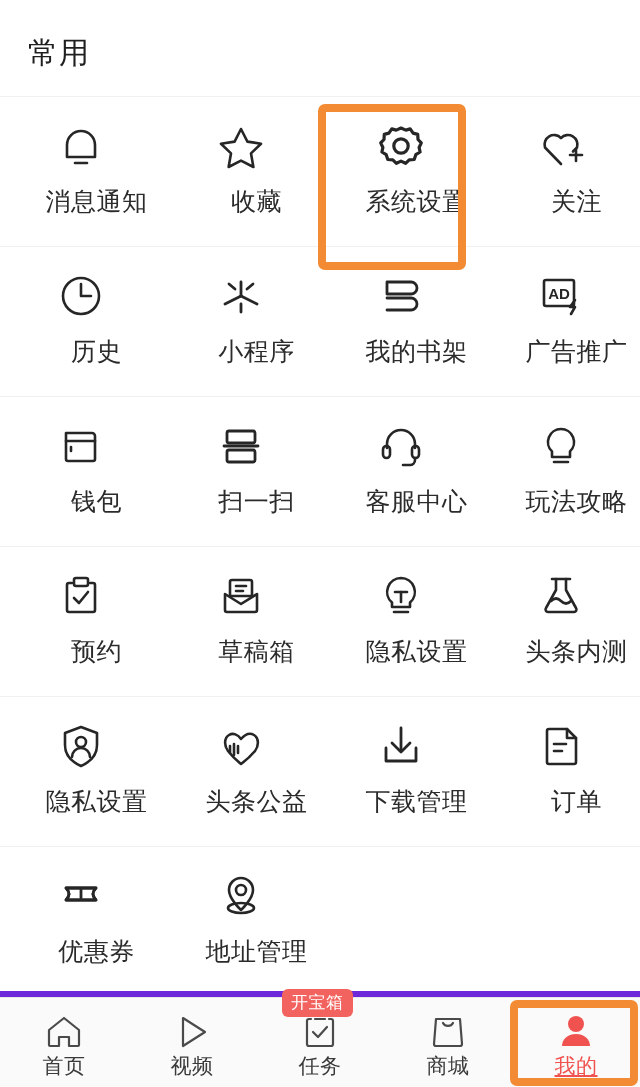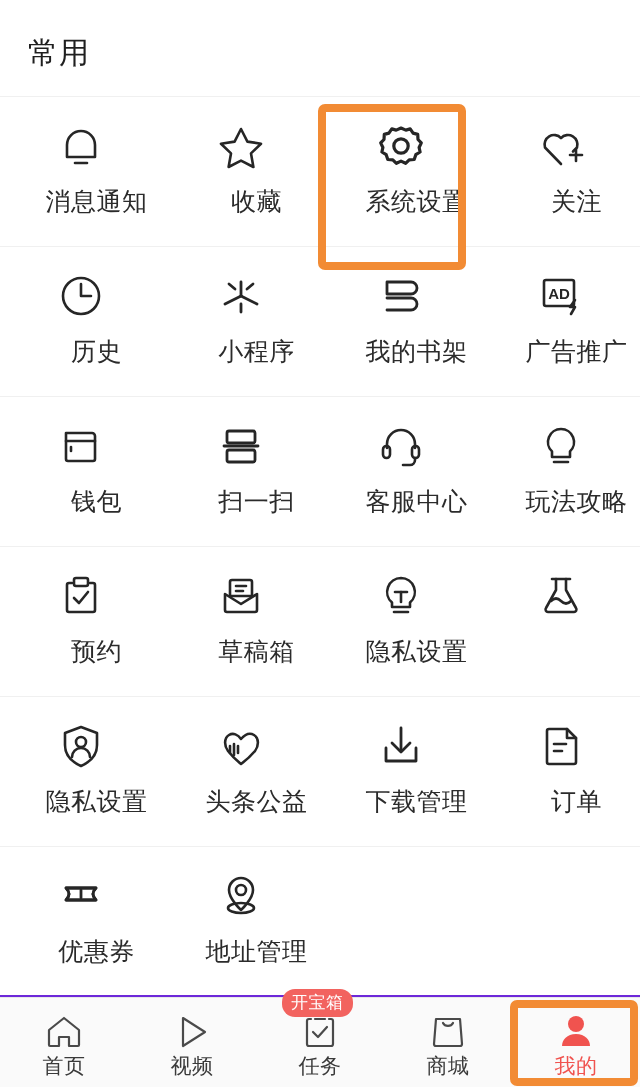--- a/index.html
+++ b/index.html
@@ -21,21 +21,21 @@
   
   .grid {
     position: absolute; left: 0; top: 96px; width: 640px;
     border-top: 1px solid #f0f0f0;
   }
   .grid-row {
     display: flex; width: 640px; height: 150px;
     border-bottom: 1px solid #f0f0f0;
     background: #ffffff;
   }
-  .grid-row.last { border-bottom: 2px solid #6d28d9; }
+  .grid-row.last { border-bottom: 6px solid #6d28d9; }
   .cell {
     flex: 0 0 160px; width: 160px; height: 150px;
     display: flex; flex-direction: column;
     align-items: center; justify-content: flex-start;
     padding-top: 22px;
     position: relative;
   }
   .cell.empty { visibility: hidden; }
   .cell .icon {
     width: 54px; height: 54px;
@@ -79,31 +79,31 @@
   .nav-item .nav-icon {
     width: 42px; height: 42px;
     display: flex; align-items: center; justify-content: center;
     position: relative;
   }
   .nav-item .nav-icon svg { display: block; width: 42px; height: 42px; }
   .nav-item .nav-label {
     font-size: 21px; color: #3a3a3a; line-height: 25px;
     letter-spacing: 0.5px;
   }
-  .nav-item.active .nav-label { color: #f0534f; }
+  .nav-item.active .nav-label { color: #f0534f; text-decoration: underline; }
 
   .nav-badge {
     position: absolute;
     left: 26px; top: -9px;
     background: #f2635f;
     color: #ffffff;
     font-size: 17px;
     line-height: 17px;
     padding: 5px 9px 6px 9px;
-    border-radius: 13px;
+    border-radius: 6px;
     white-space: nowrap;
     z-index: 5;
     letter-spacing: 0.5px;
   }
 
   .hl-mine {
     position: absolute;
     right: 2px; top: 2px;
     width: 128px; height: 86px;
     border: 8px solid #f28b34;
@@ -293,20 +293,21 @@
       </div>
 
       <div class="cell">
         <span class="icon">
           <svg viewBox="0 0 52 52" fill="none" stroke="#262626" stroke-width="2.6" stroke-linecap="round" stroke-linejoin="round">
             <line x1="17" y1="9" x2="35" y2="9"></line>
             <path d="M21 9 v11 L11 38 a2.5 2.5 0 0 0 2.2 4 h25.6 a2.5 2.5 0 0 0 2.2 -4 L31 20 V9"></path>
             <path d="M16 31 q5 -5 10 0 q5 5 10 0"></path>
           </svg>
         </span>
+        <span class="label">头条内测</span>
       </div>
     </div>
 
     <div class="grid-row">
       <div class="cell">
         <span class="icon">
           <svg viewBox="0 0 52 52" fill="none" stroke="#262626" stroke-width="2.6" stroke-linecap="round" stroke-linejoin="round">
             <path d="M26 7 L42 13 v12 c0 10 -7 17 -16 21 -9 -4 -16 -11 -16 -21 V13 z"></path>
             <circle cx="26" cy="22" r="5"></circle>
             <path d="M17 37 a9 9 0 0 1 18 0"></path>

